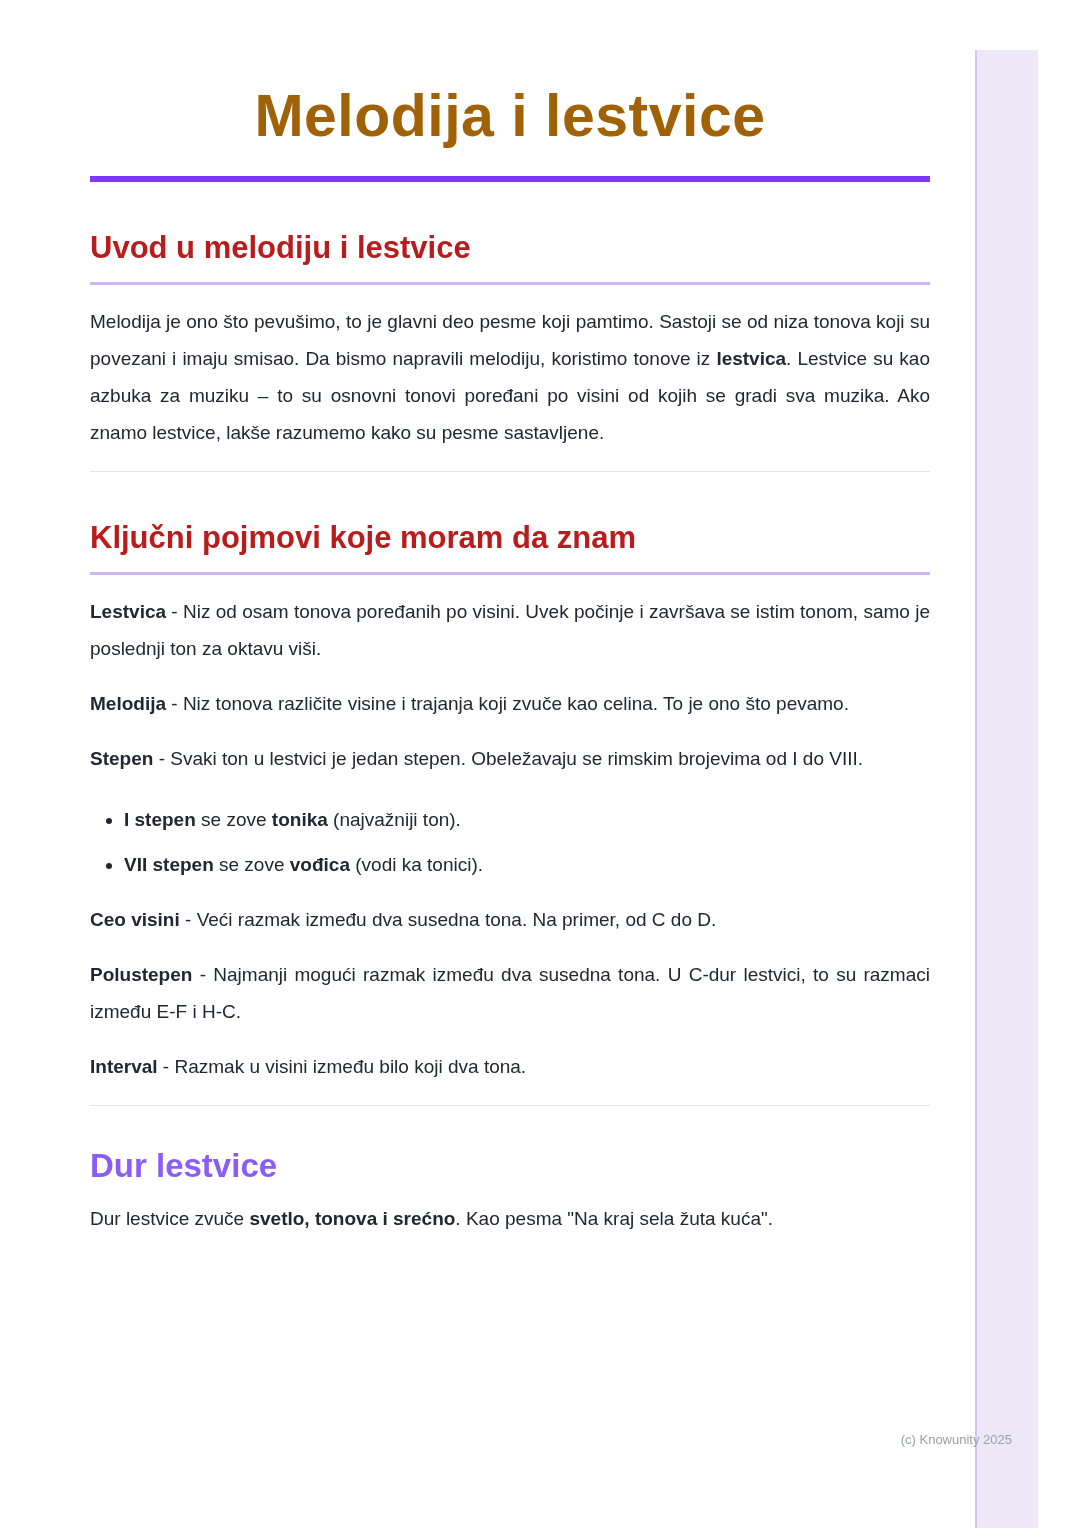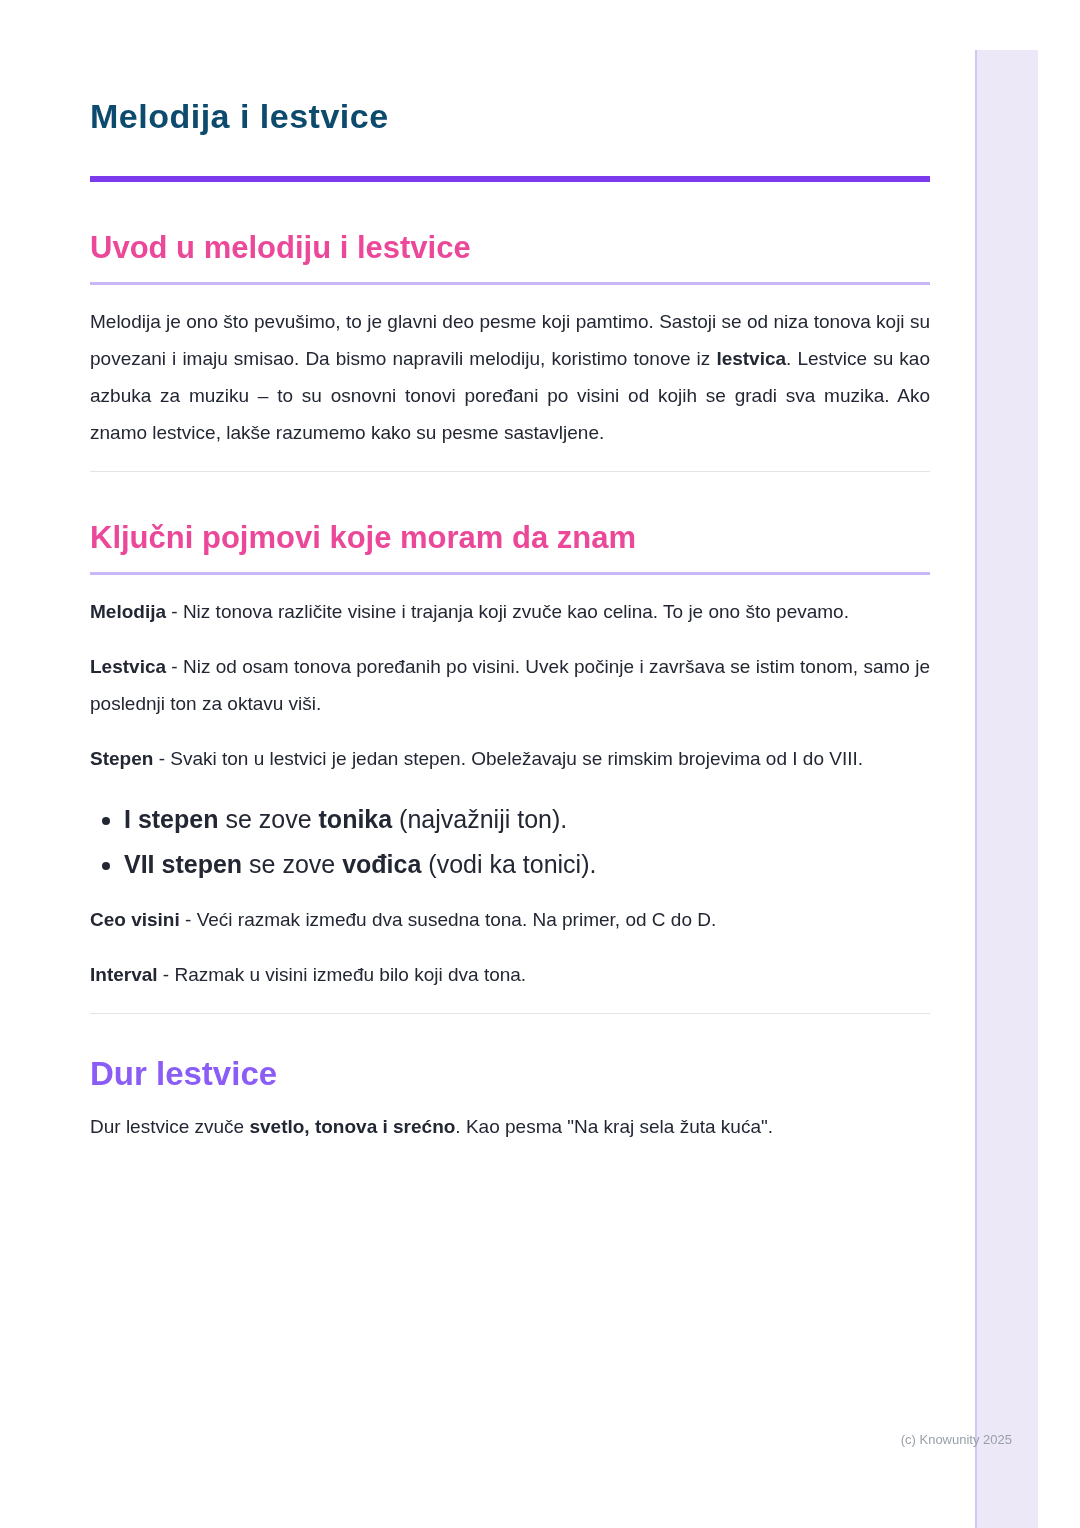--- a/index.html
+++ b/index.html
@@ -22,38 +22,39 @@
     border-left: 2px solid #d3c6f2;
   }
   .content {
     position: absolute;
     left: 90px;
     top: 0;
     width: 840px;
   }
   h1.page-title {
     margin-top: 90px;
-    font-size: 34px;
+    font-size: 59px;
     line-height: 52px;
     font-weight: 800;
-    color: #0c4a6e;
+    color: #a16207;
     letter-spacing: 0.5px;
+    text-align: center;
   }
   .title-rule {
     margin-top: 34px;
     height: 6px;
     background: #7c3aed;
     border: none;
   }
   h2.section-heading {
     margin-top: 48px;
     font-size: 31px;
     line-height: 36px;
     font-weight: 700;
-    color: #ec4899;
+    color: #b91c1c;
     padding-bottom: 16px;
     border-bottom: 3px solid #c9b8f5;
   }
   h3.sub-heading {
     margin-top: 44px;
     font-size: 33px;
     line-height: 32px;
     font-weight: 700;
     color: #8b5cf6;
   }
@@ -62,21 +63,21 @@
     font-size: 19px;
     line-height: 37px;
     text-align: justify;
     color: #222733;
   }
   ul.bullets {
     margin-top: 24px;
     padding-left: 34px;
   }
   ul.bullets li {
-    font-size: 25px;
+    font-size: 19px;
     line-height: 37px;
     margin-bottom: 8px;
     text-align: left;
     color: #222733;
   }
   hr.divider {
     border: none;
     border-top: 1px solid #e2e4e9;
     margin-top: 20px;
   }
@@ -102,28 +103,29 @@
 
   <section>
     <h2 class="section-heading">Uvod u melodiju i lestvice</h2>
     <p class="body"><span>Melodija je ono što pevušimo, to je glavni deo pesme koji pamtimo. Sastoji se od niza tonova koji su povezani i imaju smisao. Da bismo napravili melodiju, koristimo tonove iz </span><span class="b">lestvica</span><span>. Lestvice su kao azbuka za muziku – to su osnovni tonovi poređani po visini od kojih se gradi sva muzika. Ako znamo lestvice, lakše razumemo kako su pesme sastavljene.</span></p>
   </section>
 
   <hr class="divider">
 
   <section>
     <h2 class="section-heading">Ključni pojmovi koje moram da znam</h2>
+    <p class="body"><span class="b">Lestvica</span><span> - Niz od osam tonova poređanih po visini. Uvek počinje i završava se istim tonom, samo je poslednji ton za oktavu viši.</span></p>
     <p class="body"><span class="b">Melodija</span><span> - Niz tonova različite visine i trajanja koji zvuče kao celina. To je ono što pevamo.</span></p>
-    <p class="body"><span class="b">Lestvica</span><span> - Niz od osam tonova poređanih po visini. Uvek počinje i završava se istim tonom, samo je poslednji ton za oktavu viši.</span></p>
     <p class="body"><span class="b">Stepen</span><span> - Svaki ton u lestvici je jedan stepen. Obeležavaju se rimskim brojevima od I do VIII.</span></p>
     <ul class="bullets">
       <li><span class="b">I stepen</span><span> se zove </span><span class="b">tonika</span><span> (najvažniji ton).</span></li>
       <li><span class="b">VII stepen</span><span> se zove </span><span class="b">vođica</span><span> (vodi ka tonici).</span></li>
     </ul>
     <p class="body"><span class="b">Ceo visini</span><span> - Veći razmak između dva susedna tona. Na primer, od C do D.</span></p>
+    <p class="body"><span class="b">Polustepen</span><span> - Najmanji mogući razmak između dva susedna tona. U C-dur lestvici, to su razmaci između E-F i H-C.</span></p>
     <p class="body"><span class="b">Interval</span><span> - Razmak u visini između bilo koji dva tona.</span></p>
   </section>
 
   <hr class="divider">
 
   <section>
     <h3 class="sub-heading">Dur lestvice</h3>
     <p class="body"><span>Dur lestvice zvuče </span><span class="b">svetlo, tonova i srećno</span><span>. Kao pesma "Na kraj sela žuta kuća".</span></p>
   </section>
 

